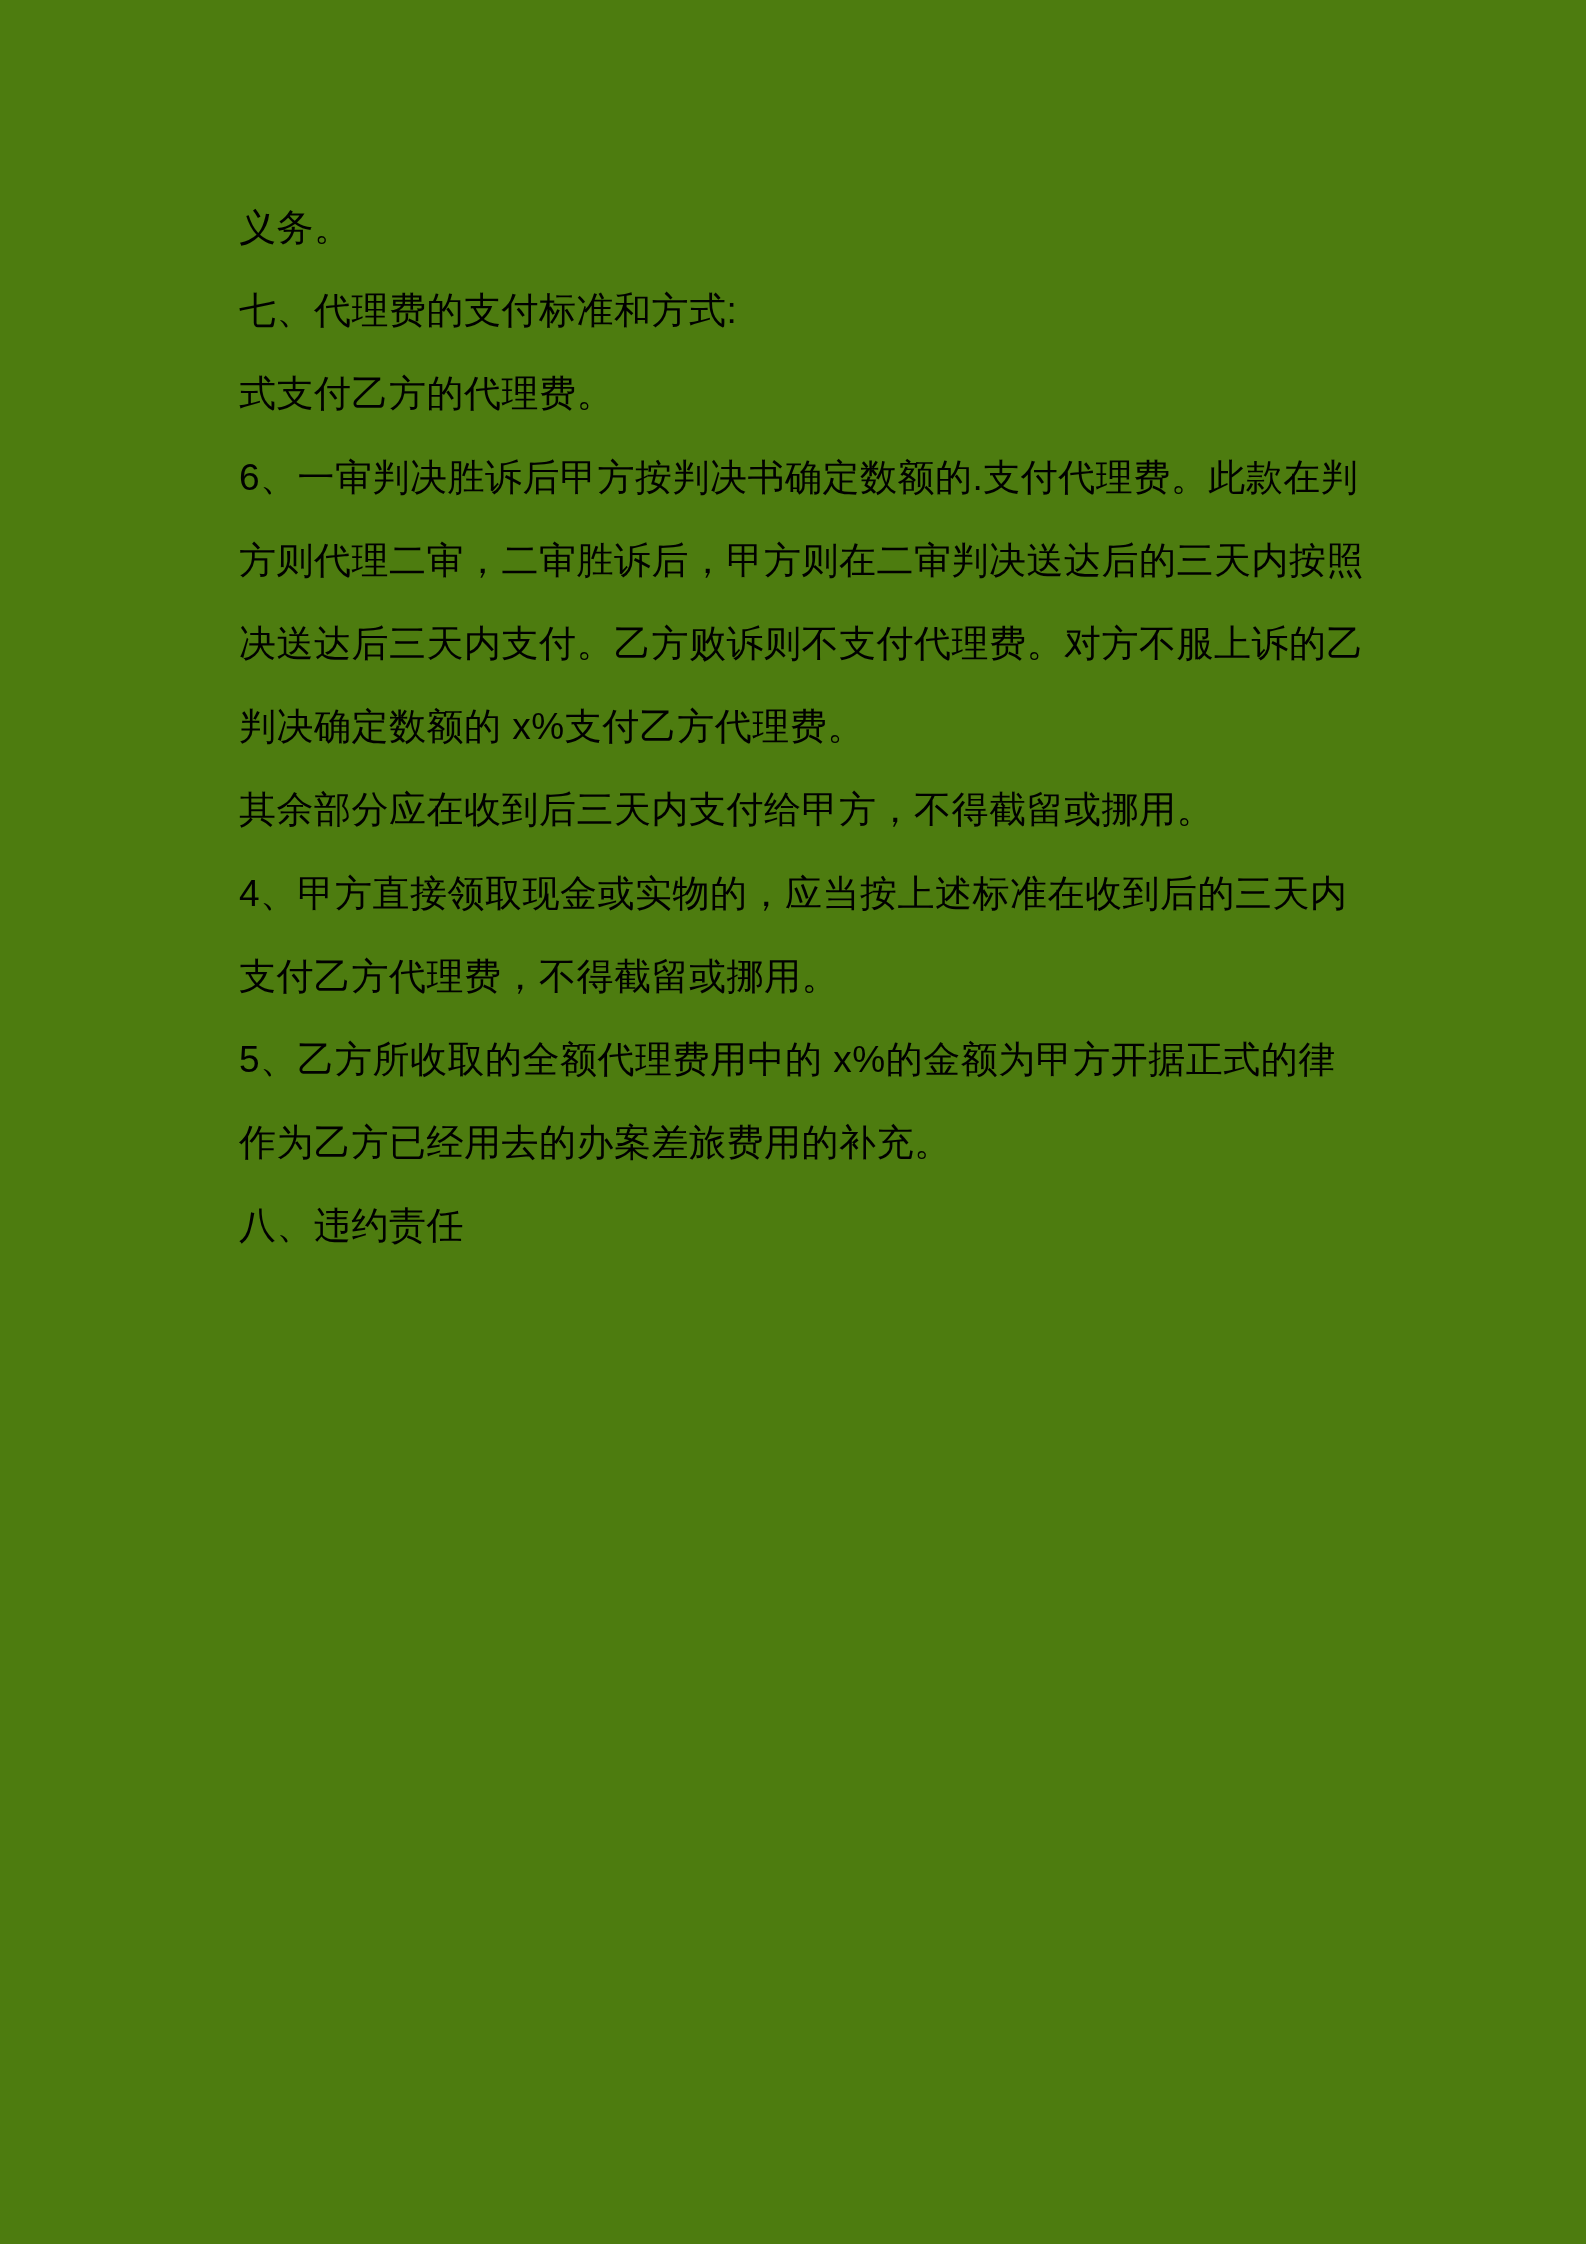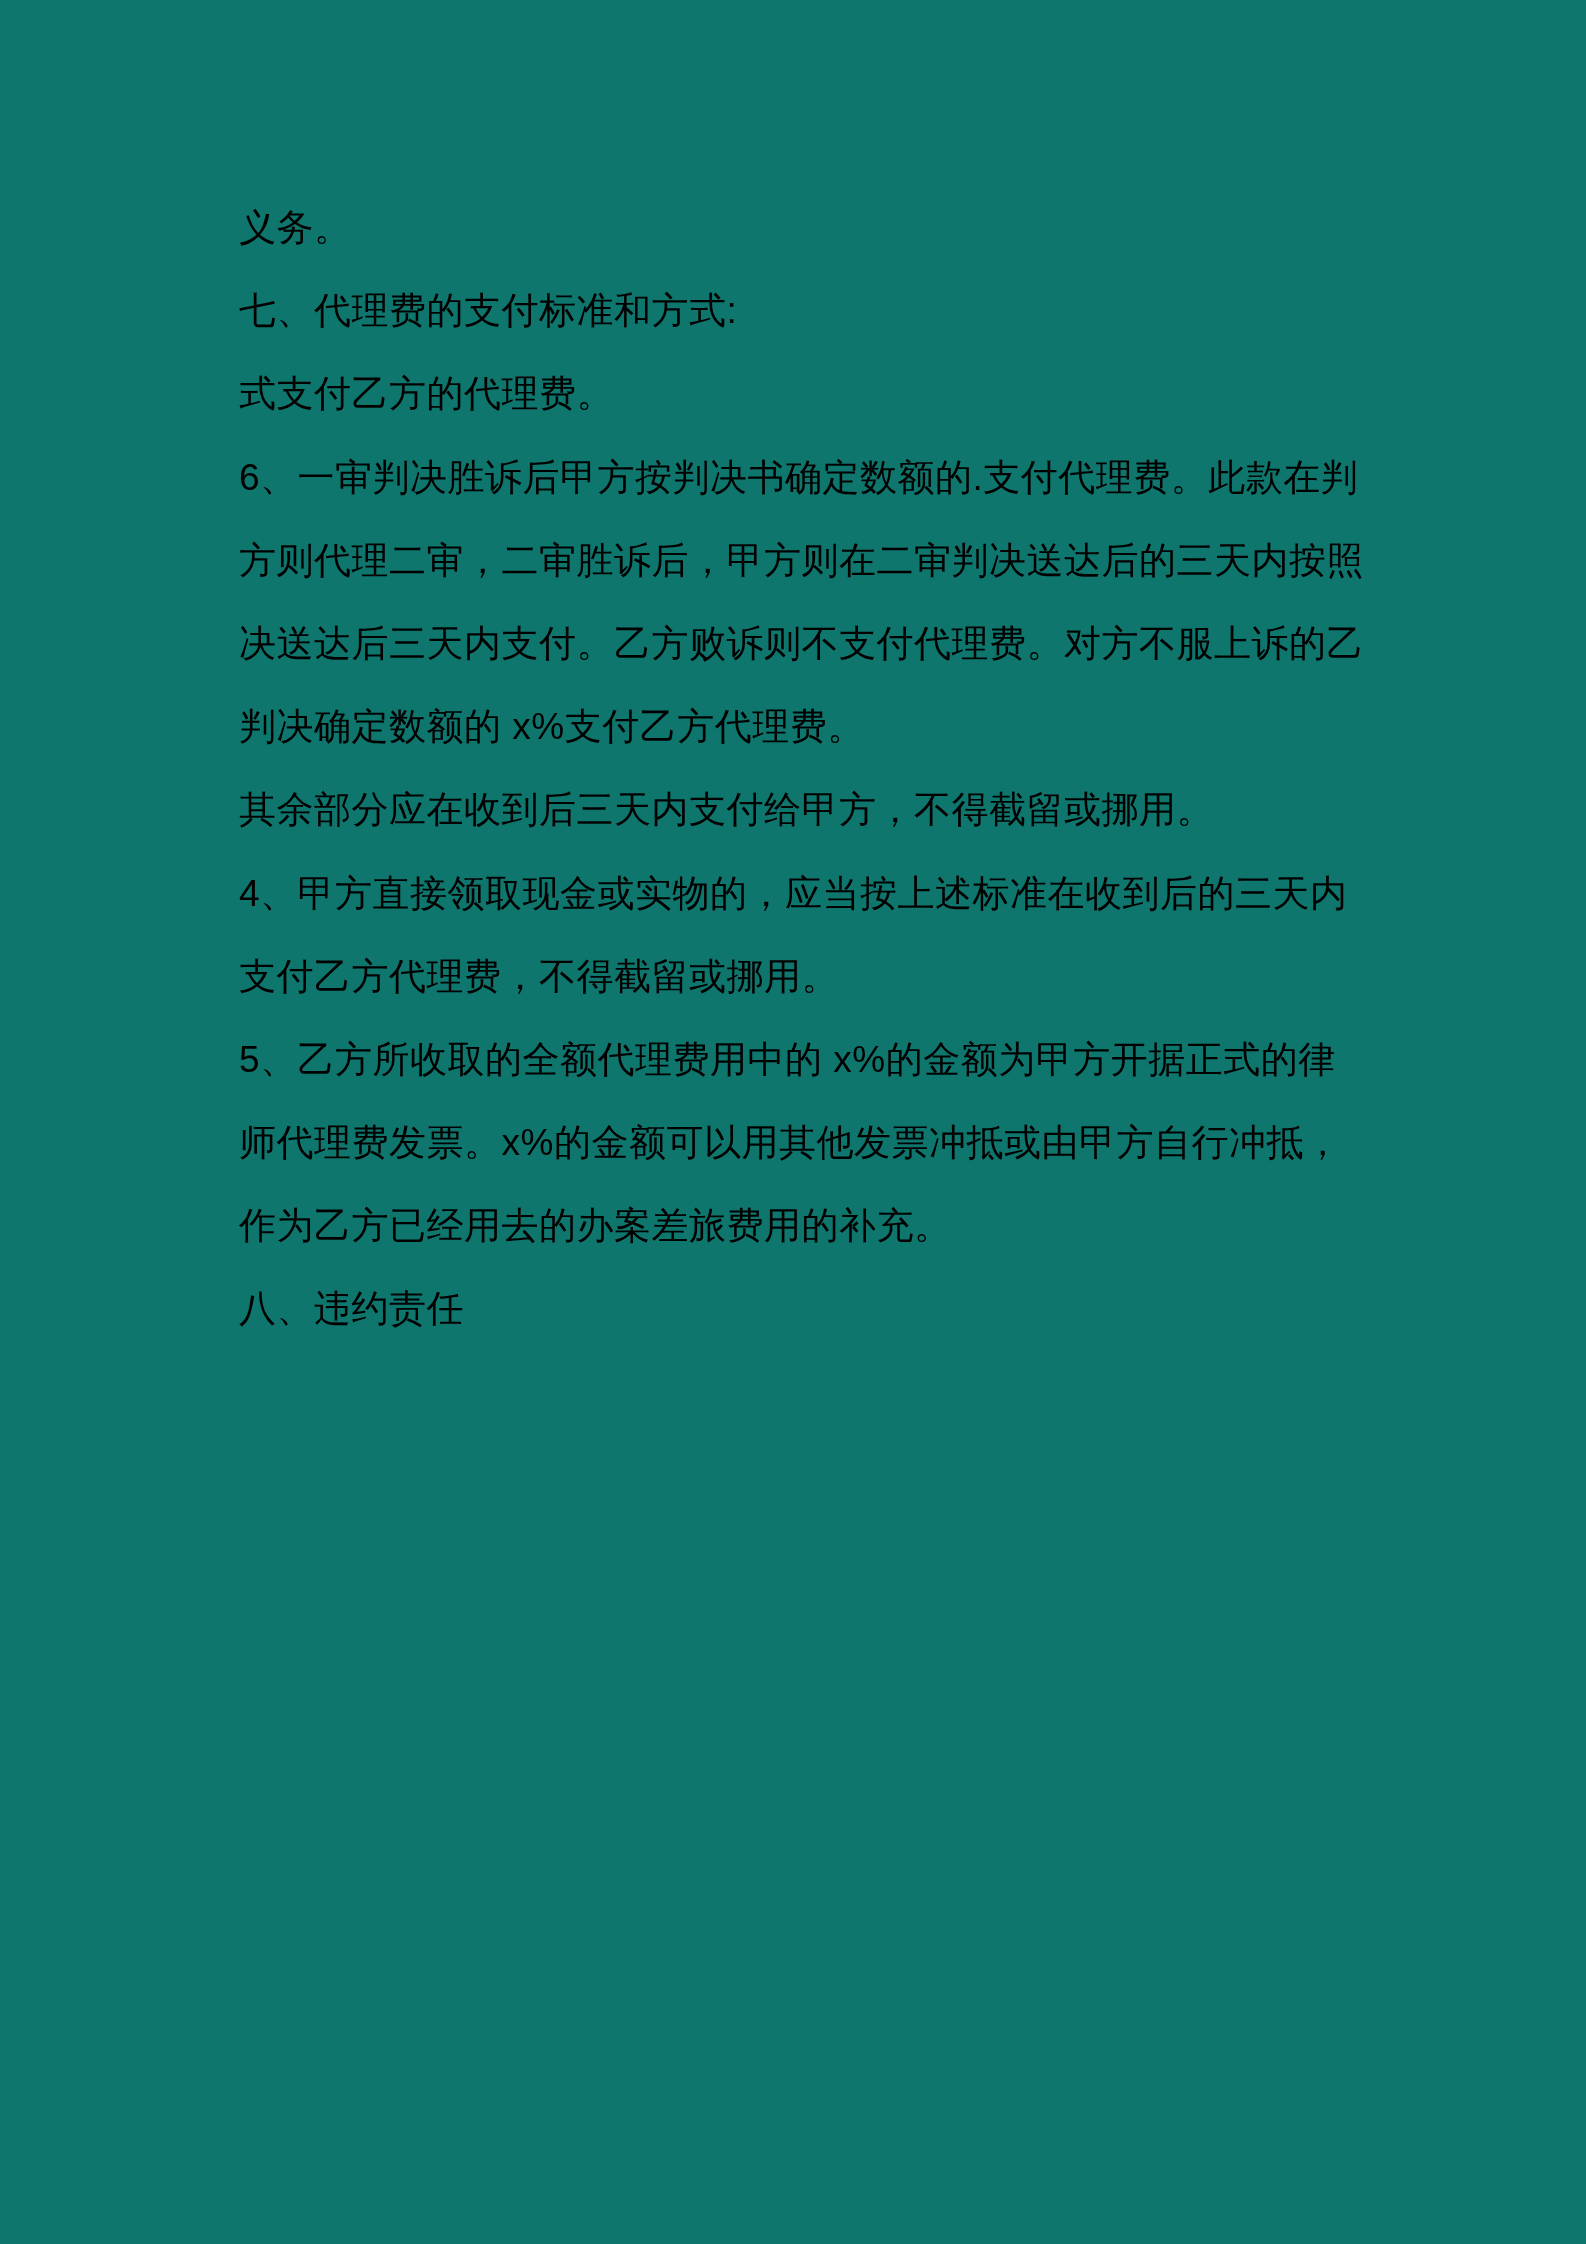--- a/index.html
+++ b/index.html
@@ -4,21 +4,21 @@
 <style>
   html, body {
     margin: 0;
     padding: 0;
     background: #ffffff;
   }
   .page {
     position: relative;
     width: 1586px;
     height: 2244px;
-    background: #0f766e;
+    background: #4d7c0f;
     overflow: hidden;
     font-family: "Liberation Sans", "DejaVu Sans", sans-serif;
     color: #000000;
   }
   .text-block {
     position: absolute;
     left: 239px;
     top: 186px;
     width: 1130px;
   }
@@ -66,21 +66,20 @@
       <div class="line">其余部分应在收到后三天内支付给甲方，不得截留或挪用。</div>
     </div>
 
     <div class="para">
       <div class="line">4、甲方直接领取现金或实物的，应当按上述标准在收到后的三天内</div>
       <div class="line">支付乙方代理费，不得截留或挪用。</div>
     </div>
 
     <div class="para">
       <div class="line">5、乙方所收取的全额代理费用中的 x%的金额为甲方开据正式的律</div>
-      <div class="line">师代理费发票。x%的金额可以用其他发票冲抵或由甲方自行冲抵，</div>
       <div class="line">作为乙方已经用去的办案差旅费用的补充。</div>
     </div>
 
     <div class="para">
       <div class="line">八、违约责任</div>
     </div>
 
   </div>
 </div>
 

